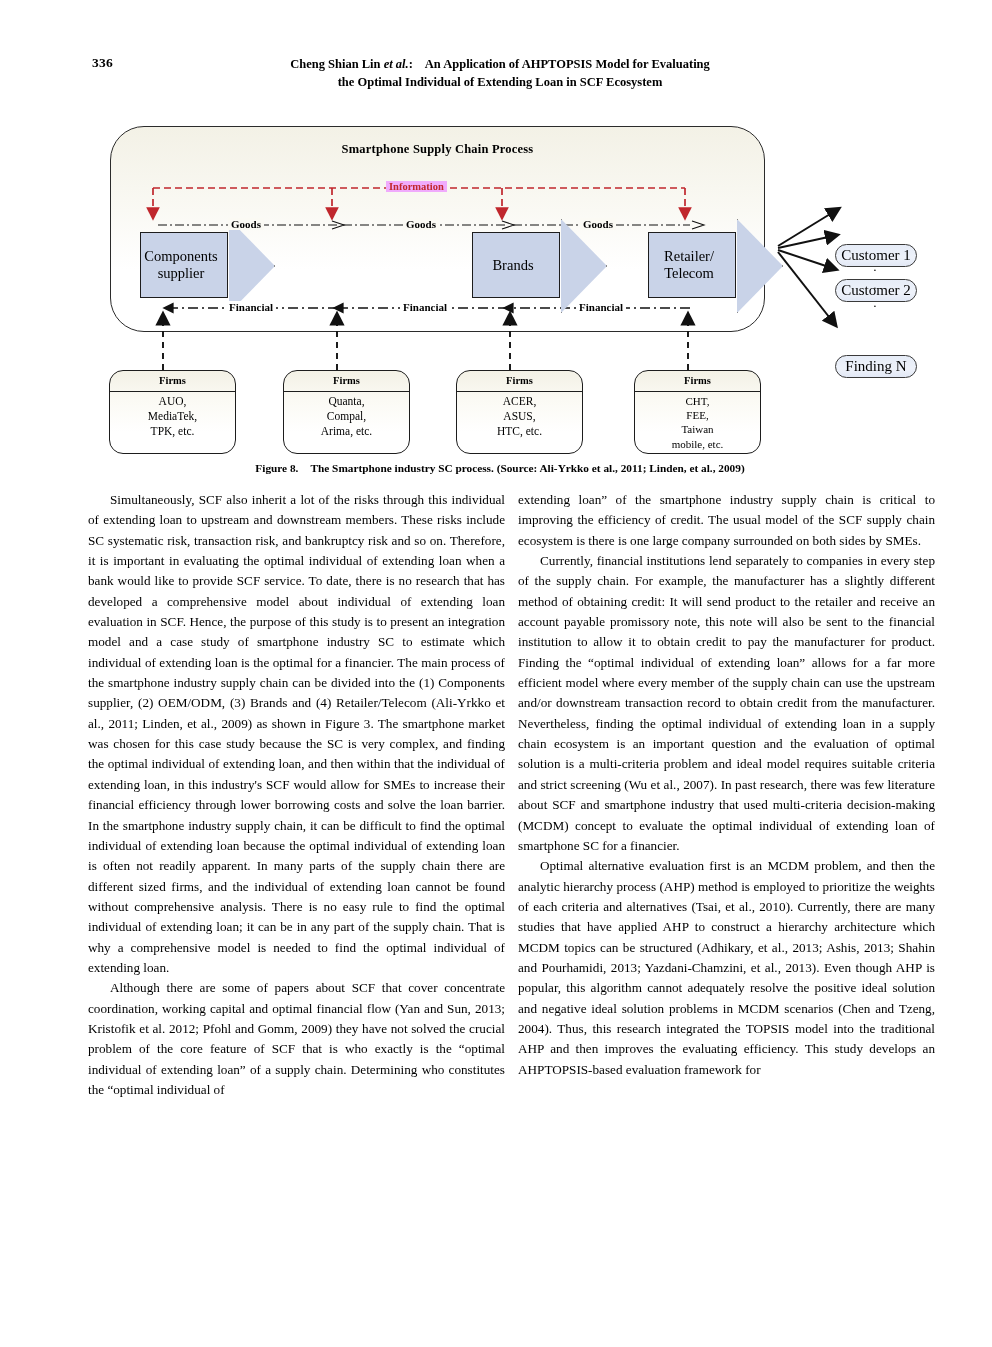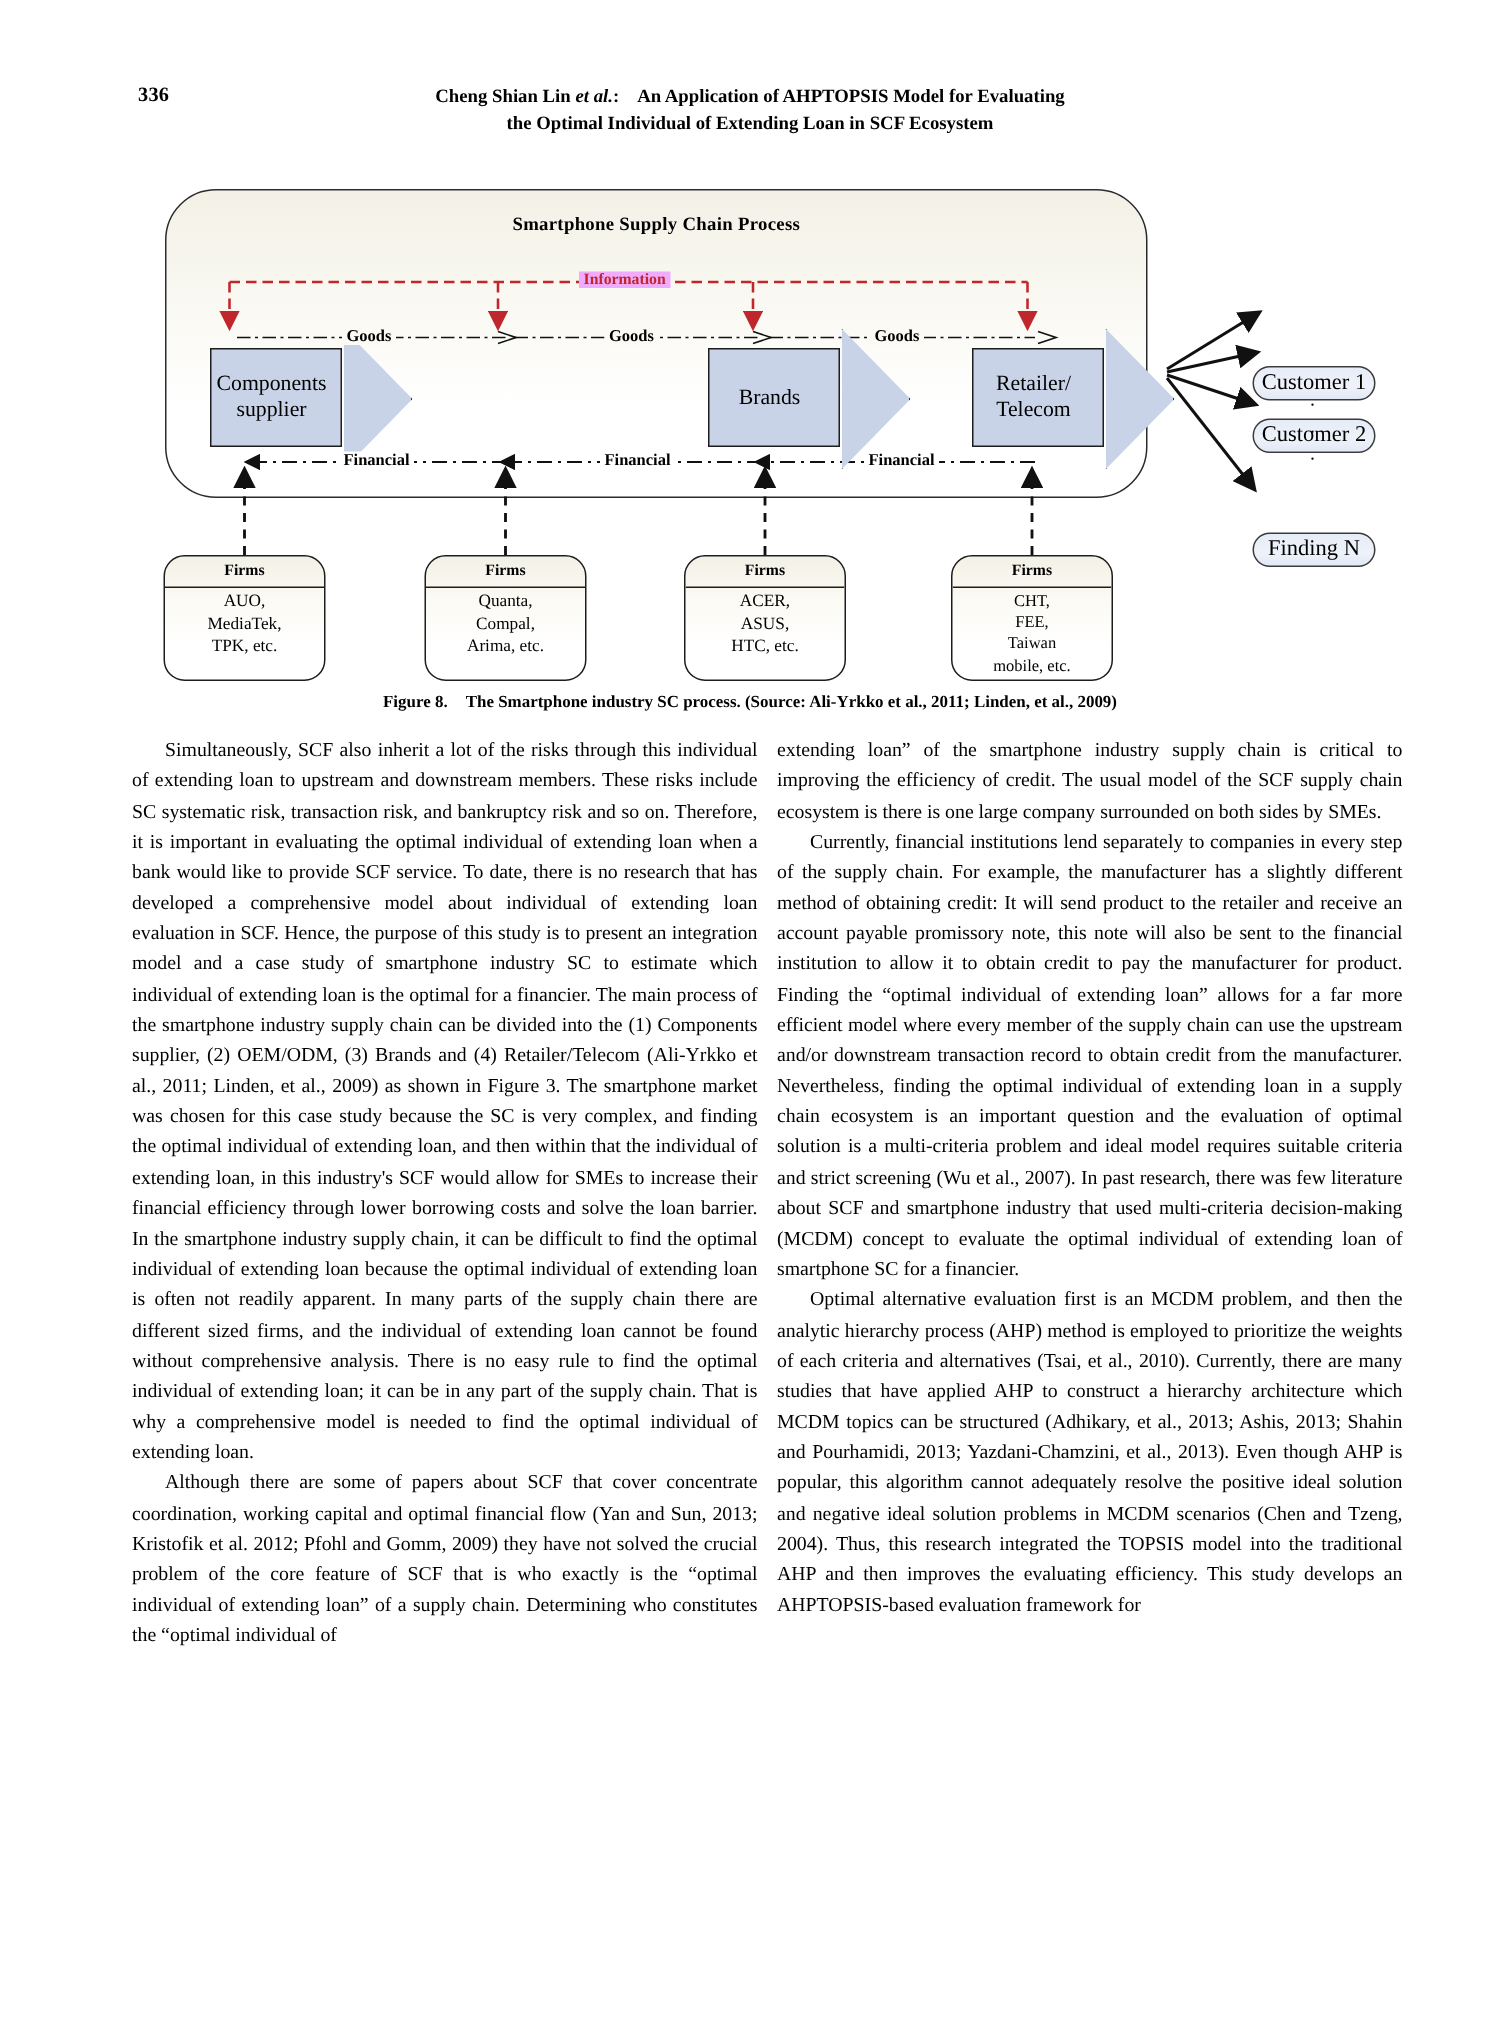--- a/index.html
+++ b/index.html
@@ -52,21 +52,21 @@
     background-clip:padding-box;
   }
 
   
   .flow-lbl{position:absolute;font-size:11px;font-weight:bold;background:#fbfaf4;padding:0 3px;}
 
   .infolbl{position:absolute;font-size:10.5px;font-weight:bold;color:#c0272d;background:#f0abfc;padding:0 3px;}
 
   
   .firm{
-    position:absolute;width:108px;height:84px;
+    position:absolute;width:127px;height:84px;
     border:1.2px solid #1d1d1d;border-radius:14px;
     background:linear-gradient(180deg,#f3f1e6 0%,#fbfaf4 35%,#ffffff 75%);
     box-sizing:border-box;overflow:hidden;
   }
   .firm .hdr{
     height:20px;line-height:20px;text-align:center;
     font-size:10.5px;font-weight:bold;border-bottom:1.1px solid #1d1d1d;
   }
   .firm .bdy{
     padding-top:2px;text-align:center;font-size:11.5px;line-height:15px;

